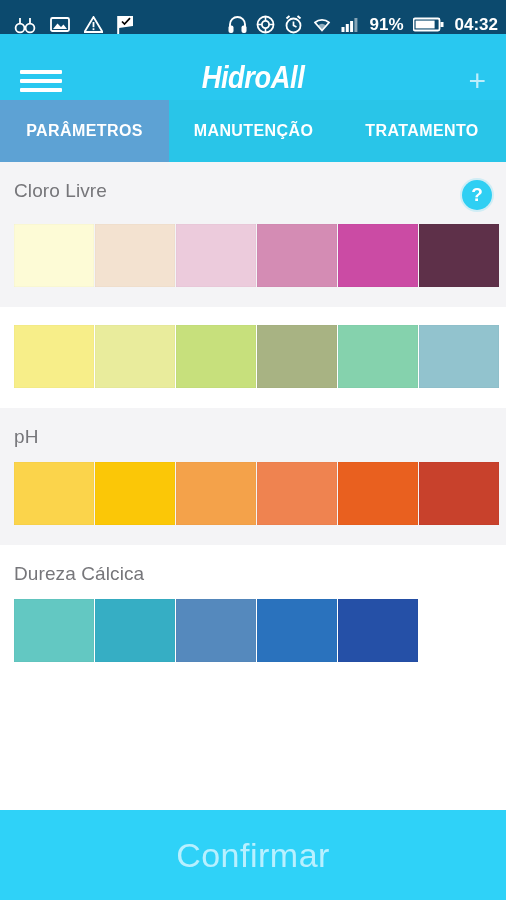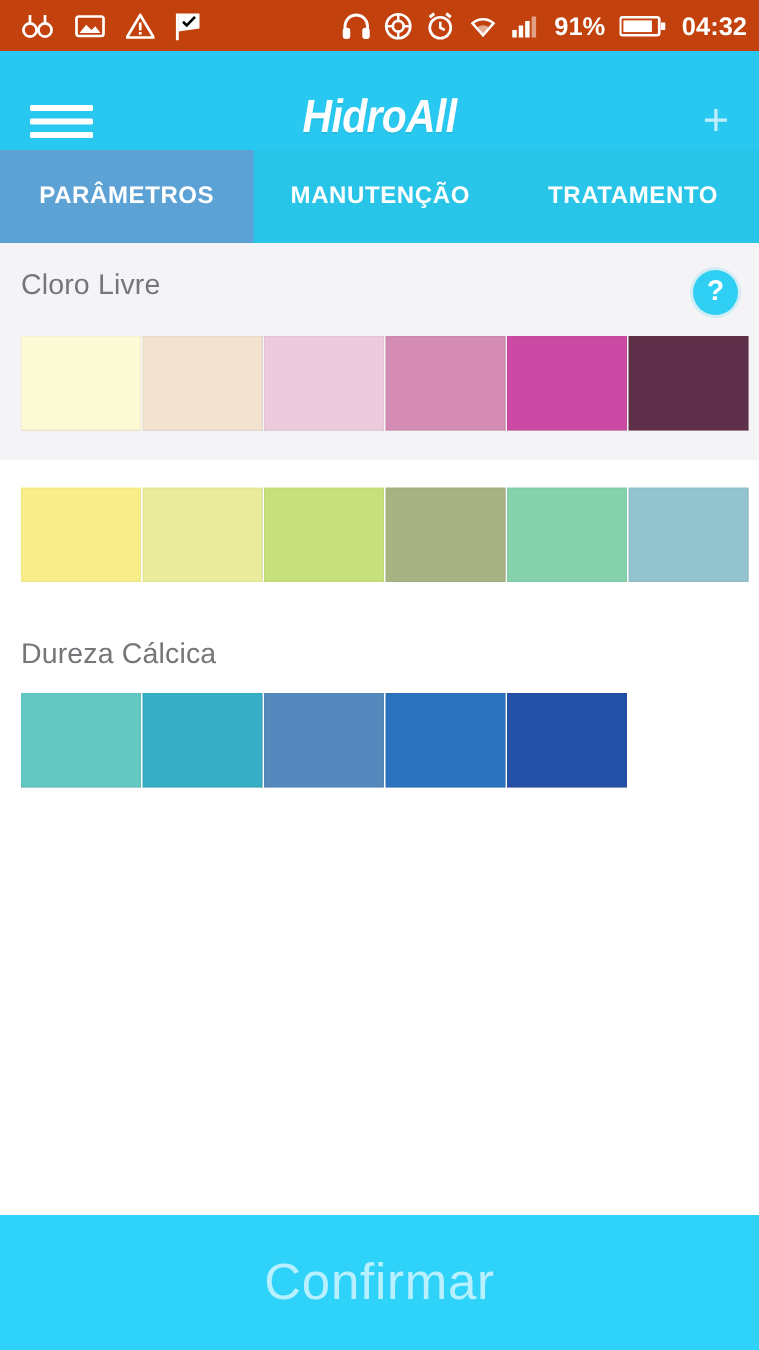--- a/index.html
+++ b/index.html
@@ -6,22 +6,22 @@
   html,body { width:506px; height:900px; }
   body {
     font-family:"Liberation Sans", sans-serif;
     background:#ffffff;
     overflow:hidden;
   }
   #app { position:relative; width:506px; height:900px; display:flex; flex-direction:column; }
 
   
   .statusbar {
-    height:34px; background:#c2410c; color:#ffffff;
-    display:flex; align-items:center; padding:0 8px 0 14px;
+    height:34px; background:#0c4a6e; color:#ffffff;
+    display:flex; align-items:flex-end; padding:0 8px 0 14px;
     flex:0 0 34px;
   }
   .sb-left { display:flex; align-items:center; gap:14px; }
   .sb-right { margin-left:auto; display:flex; align-items:center; gap:9px; }
   .sb-ico { display:block; }
   .sb-text { font-size:17px; font-weight:bold; letter-spacing:0px; line-height:1; }
   .sb-time { font-size:17px; font-weight:bold; line-height:1; margin-left:2px; }
 
   
   .appbar {
@@ -180,20 +180,33 @@
       <div class="swatches">
         <div class="swatch" style="background: rgb(247, 238, 137);"></div>
         <div class="swatch" style="background: rgb(233, 236, 156);"></div>
         <div class="swatch" style="background: rgb(199, 224, 124);"></div>
         <div class="swatch" style="background: rgb(168, 179, 131);"></div>
         <div class="swatch" style="background: rgb(133, 210, 173);"></div>
         <div class="swatch" style="background: rgb(146, 195, 206);"></div>
       </div>
     </div>
 
+    <div class="section shade">
+      <div class="sec-head">
+        <span class="sec-title">pH</span>
+      </div>
+      <div class="swatches">
+        <div class="swatch" style="background: rgb(251, 212, 75);"></div>
+        <div class="swatch" style="background: rgb(251, 199, 7);"></div>
+        <div class="swatch" style="background: rgb(244, 162, 74);"></div>
+        <div class="swatch" style="background: rgb(239, 131, 80);"></div>
+        <div class="swatch" style="background: rgb(233, 96, 31);"></div>
+        <div class="swatch" style="background: rgb(200, 65, 44);"></div>
+      </div>
+    </div>
 
     <div class="section plain">
       <div class="sec-head">
         <span class="sec-title">Dureza Cálcica</span>
       </div>
       <div class="swatches">
         <div class="swatch" style="background: rgb(99, 200, 194);"></div>
         <div class="swatch" style="background: rgb(54, 174, 196);"></div>
         <div class="swatch" style="background: rgb(85, 137, 189);"></div>
         <div class="swatch" style="background: rgb(42, 114, 189);"></div>

